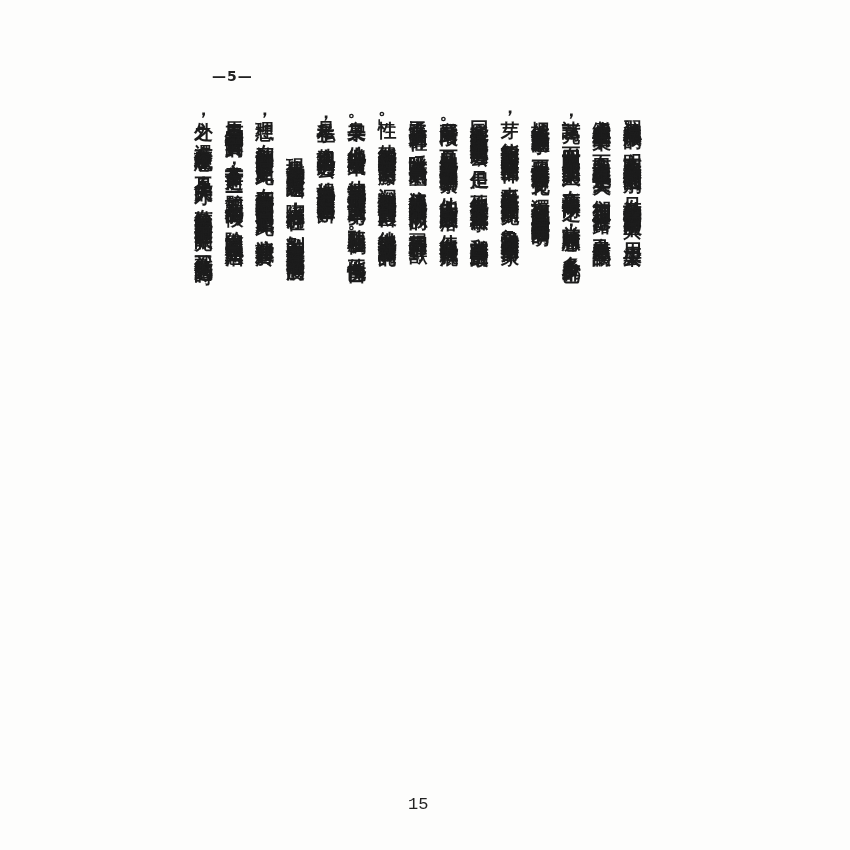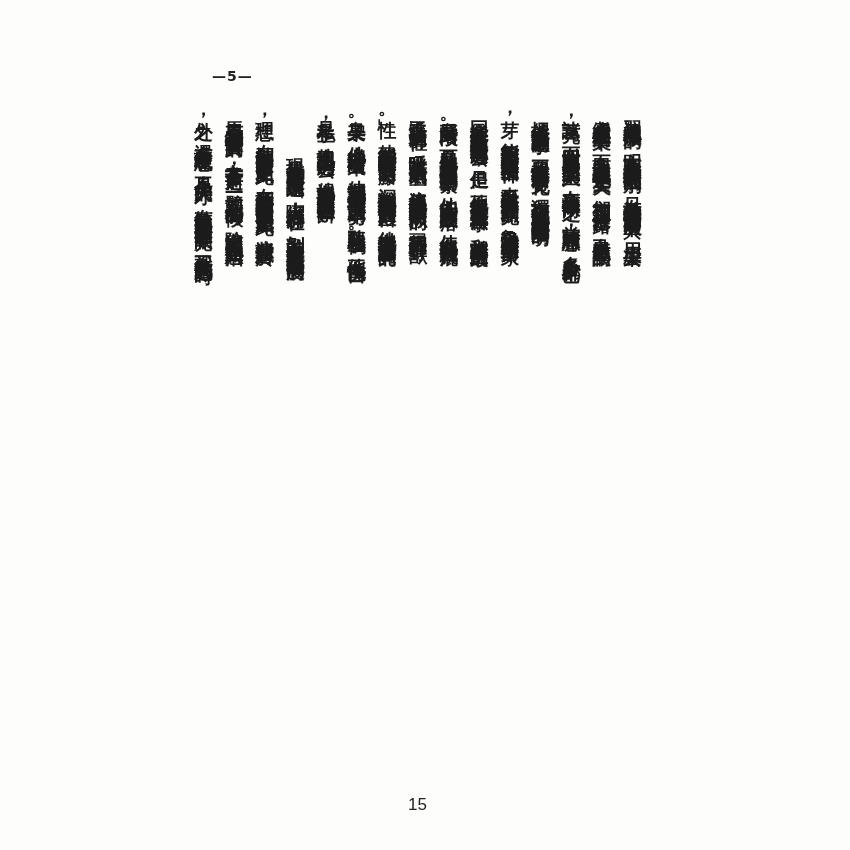--- a/index.html
+++ b/index.html
@@ -57,21 +57,21 @@
       padding-top: 38px;
       height: 652px;
     }
     .col.short {
       height: 690px;
     }
     .page-number {
       position: absolute;
       left: 408px;
       top: 795px;
-      font-family: Liberation Sans, sans-serif;
+      font-family: Liberation Mono, monospace;
       font-size: 17px;
       color: #222;
     }
   </style>
 </head>
 <body>
 
 <div class="page">
   <div class="header-mark">—5—</div>
 

